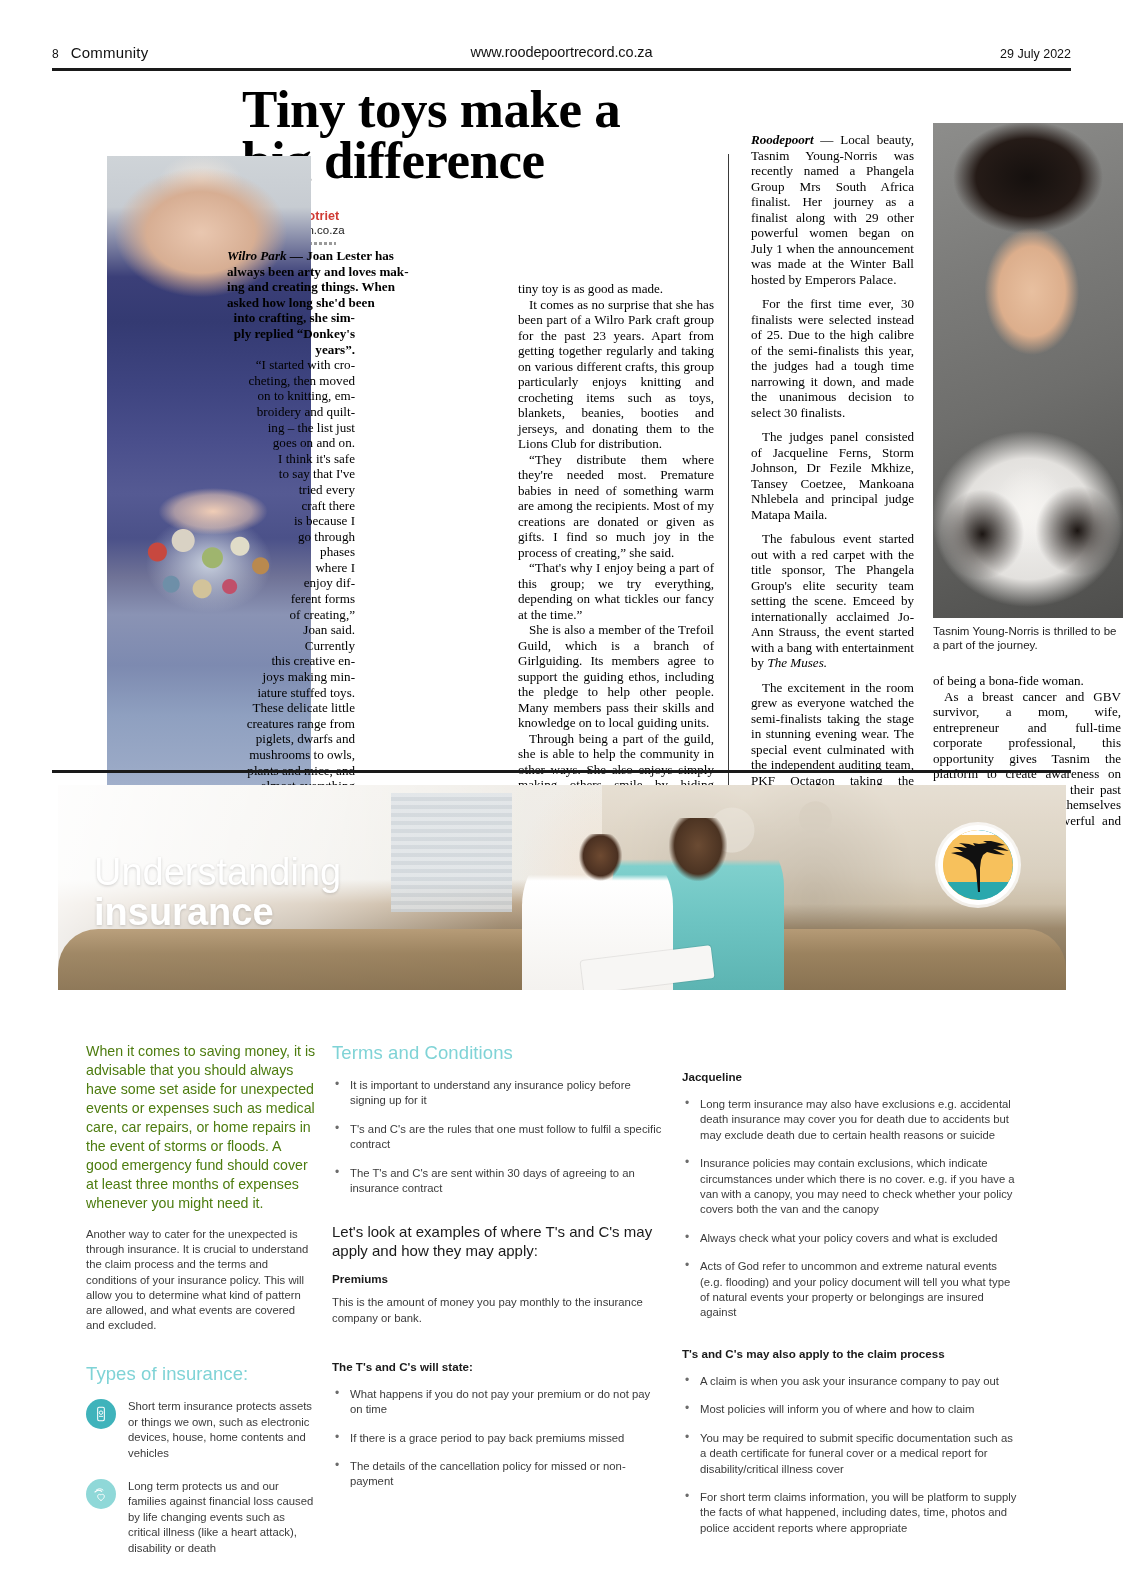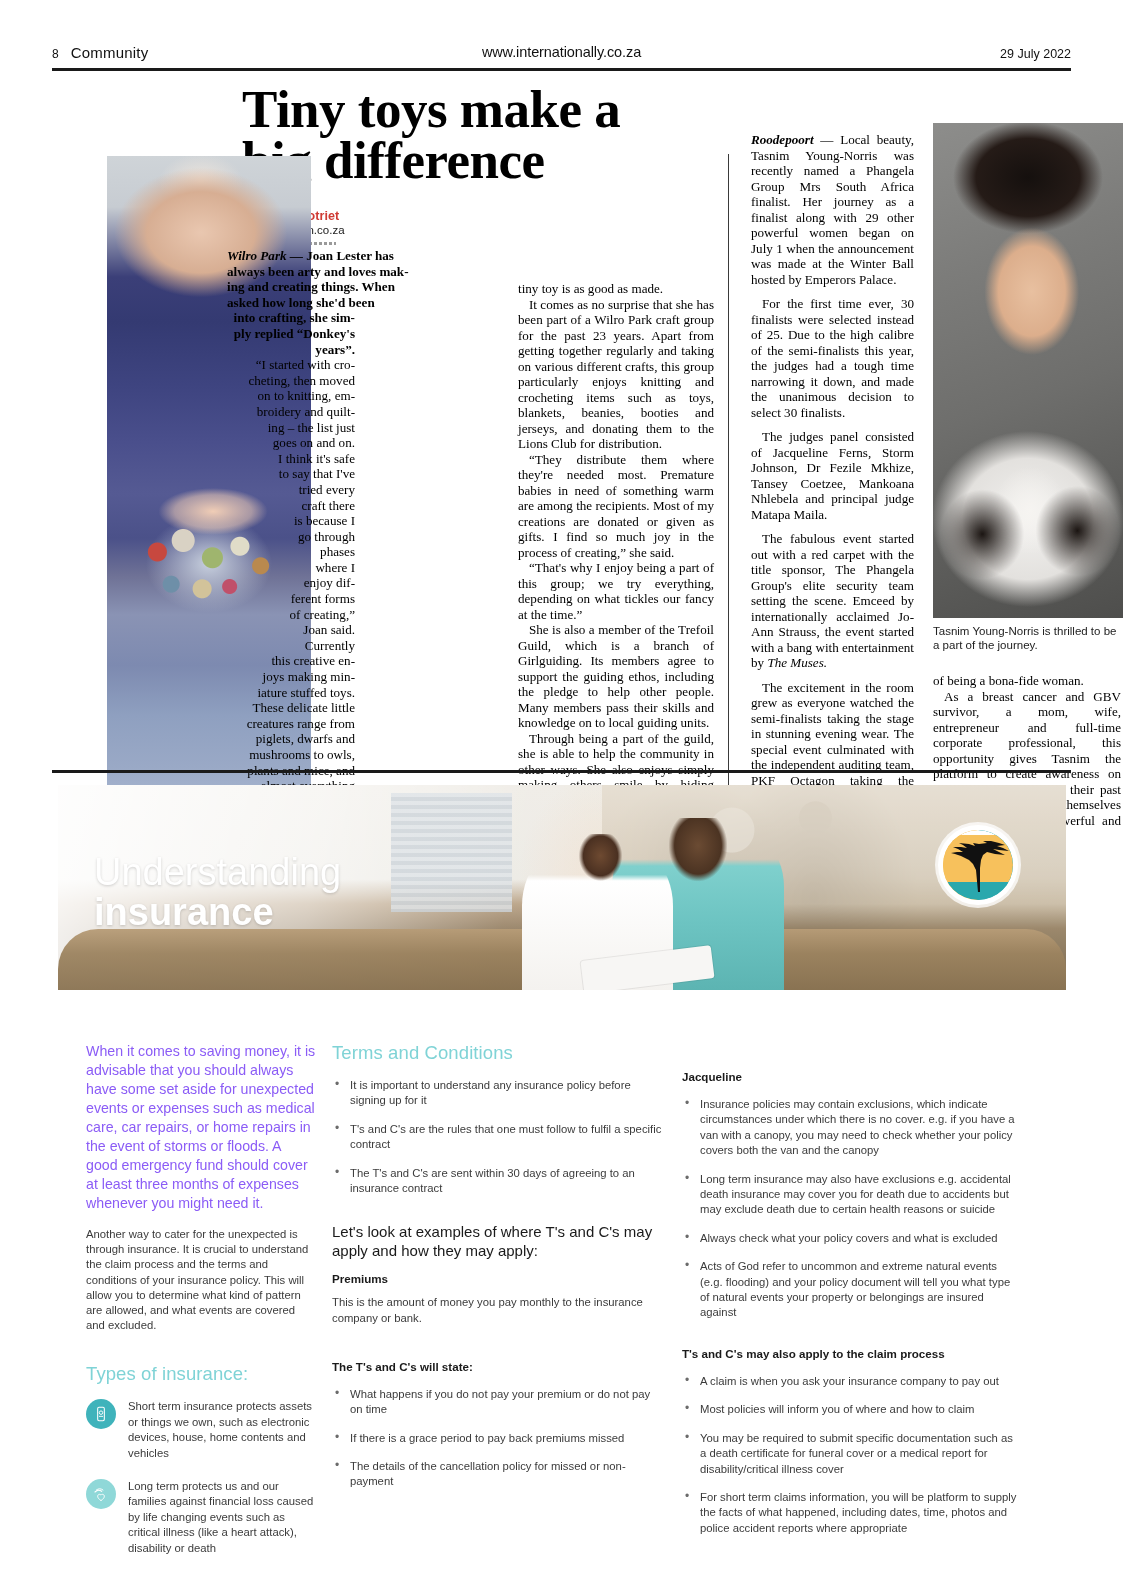--- a/index.html
+++ b/index.html
@@ -250,21 +250,21 @@
 
   
   .ad-body { position: absolute; left: 0; top: 262px; width: 1019px; }
 
   .ad-col-left { position: absolute; left: 34px; top: 0; width: 230px; }
   .ad-col-mid { position: absolute; left: 280px; top: 0; width: 330px; }
   .ad-col-right { position: absolute; left: 630px; top: 28px; width: 340px; }
 
   .teal-lead {
     font-family: "Liberation Sans", sans-serif;
-    font-size: 14.2px; line-height: 19px; color: #8b5cf6; font-weight: 300;
+    font-size: 14.2px; line-height: 19px; color: #4d7c0f; font-weight: 300;
   }
   .ad-p {
     font-family: "Liberation Sans", sans-serif;
     font-size: 11.3px; line-height: 15.2px; color: #3b3b3b;
     margin-top: 14px;
   }
   .teal-h {
     font-family: "Liberation Sans", sans-serif;
     font-size: 17px; font-weight: 300; color: #7fd3d6; letter-spacing: .1px;
   }
@@ -305,21 +305,21 @@
   }
 </style>
 </head>
 <body>
 
 <div class="page">
 
   <div class="masthead">
     <span class="mh-page-no">8</span>
     <span class="mh-section">Community</span>
-    <span class="mh-url">www.internationally.co.za</span>
+    <span class="mh-url">www.roodepoortrecord.co.za</span>
     <span class="mh-date">29 July 2022</span>
   </div>
   <div class="masthead-rule"></div>
 
   <div class="article-area">
 
     <div class="col-divider"></div>
 
     <h1 class="headline1">Tiny toys make a big difference</h1>
     <div class="byline-name">Alanicka Lotriet</div>
@@ -468,22 +468,22 @@
         <ul class="ad-bullets" id="midBullets2">
             <li>What happens if you do not pay your premium or do not pay on time</li>
             <li>If there is a grace period to pay back premiums missed</li>
             <li>The details of the cancellation policy for missed or non-payment</li>
           </ul>
       </div>
 
       <div class="ad-col-right">
         <div class="ad-bold" style="margin-top:0">Jacqueline</div>
         <ul class="ad-bullets" id="rightBullets">
+            <li>Long term insurance may also have exclusions e.g. accidental death insurance may cover you for death due to accidents but may exclude death due to certain health reasons or suicide</li>
             <li>Insurance policies may contain exclusions, which indicate circumstances under which there is no cover. e.g. if you have a van with a canopy, you may need to check whether your policy covers both the van and the canopy</li>
-            <li>Long term insurance may also have exclusions e.g. accidental death insurance may cover you for death due to accidents but may exclude death due to certain health reasons or suicide</li>
             <li>Always check what your policy covers and what is excluded</li>
             <li>Acts of God refer to uncommon and extreme natural events (e.g. flooding) and your policy document will tell you what type of natural events your property or belongings are insured against</li>
           </ul>
         <div class="ad-bold" style="margin-top:26px">T's and C's may also apply to the claim process</div>
         <ul class="ad-bullets" id="rightBullets2">
             <li>A claim is when you ask your insurance company to pay out</li>
             <li>Most policies will inform you of where and how to claim</li>
             <li>You may be required to submit specific documentation such as a death certificate for funeral cover or a medical report for disability/critical illness cover</li>
             <li>For short term claims information, you will be platform to supply the facts of what happened, including dates, time, photos and police accident reports where appropriate</li>
           </ul>

